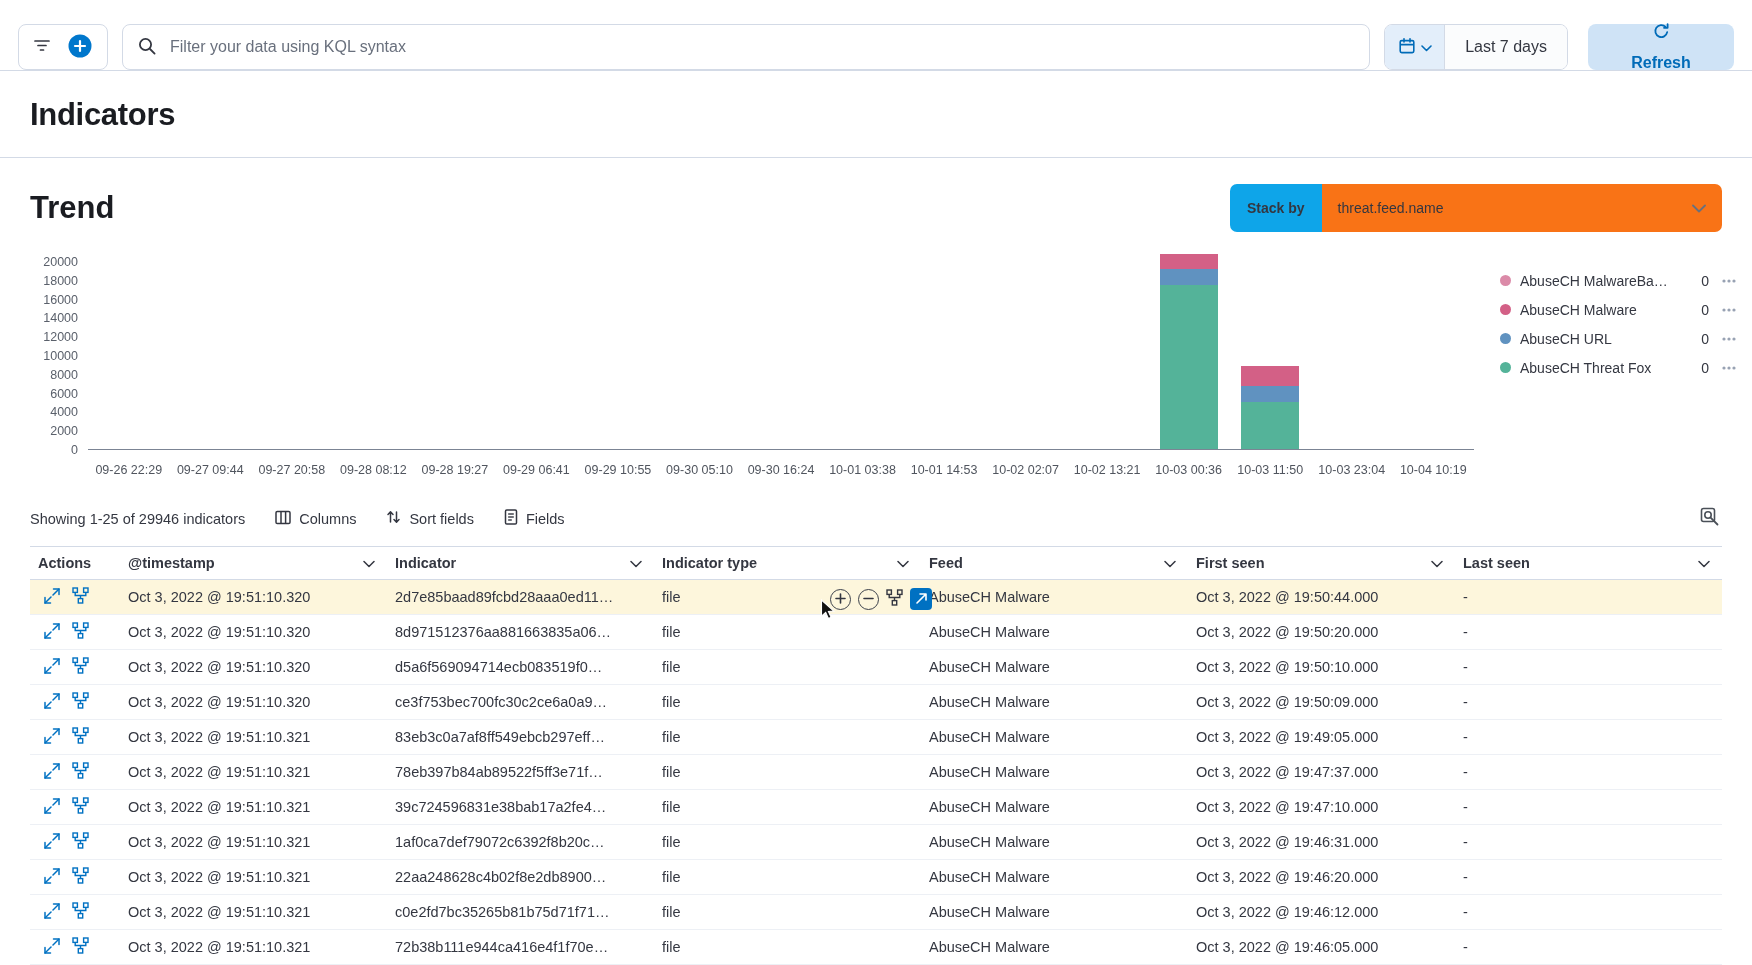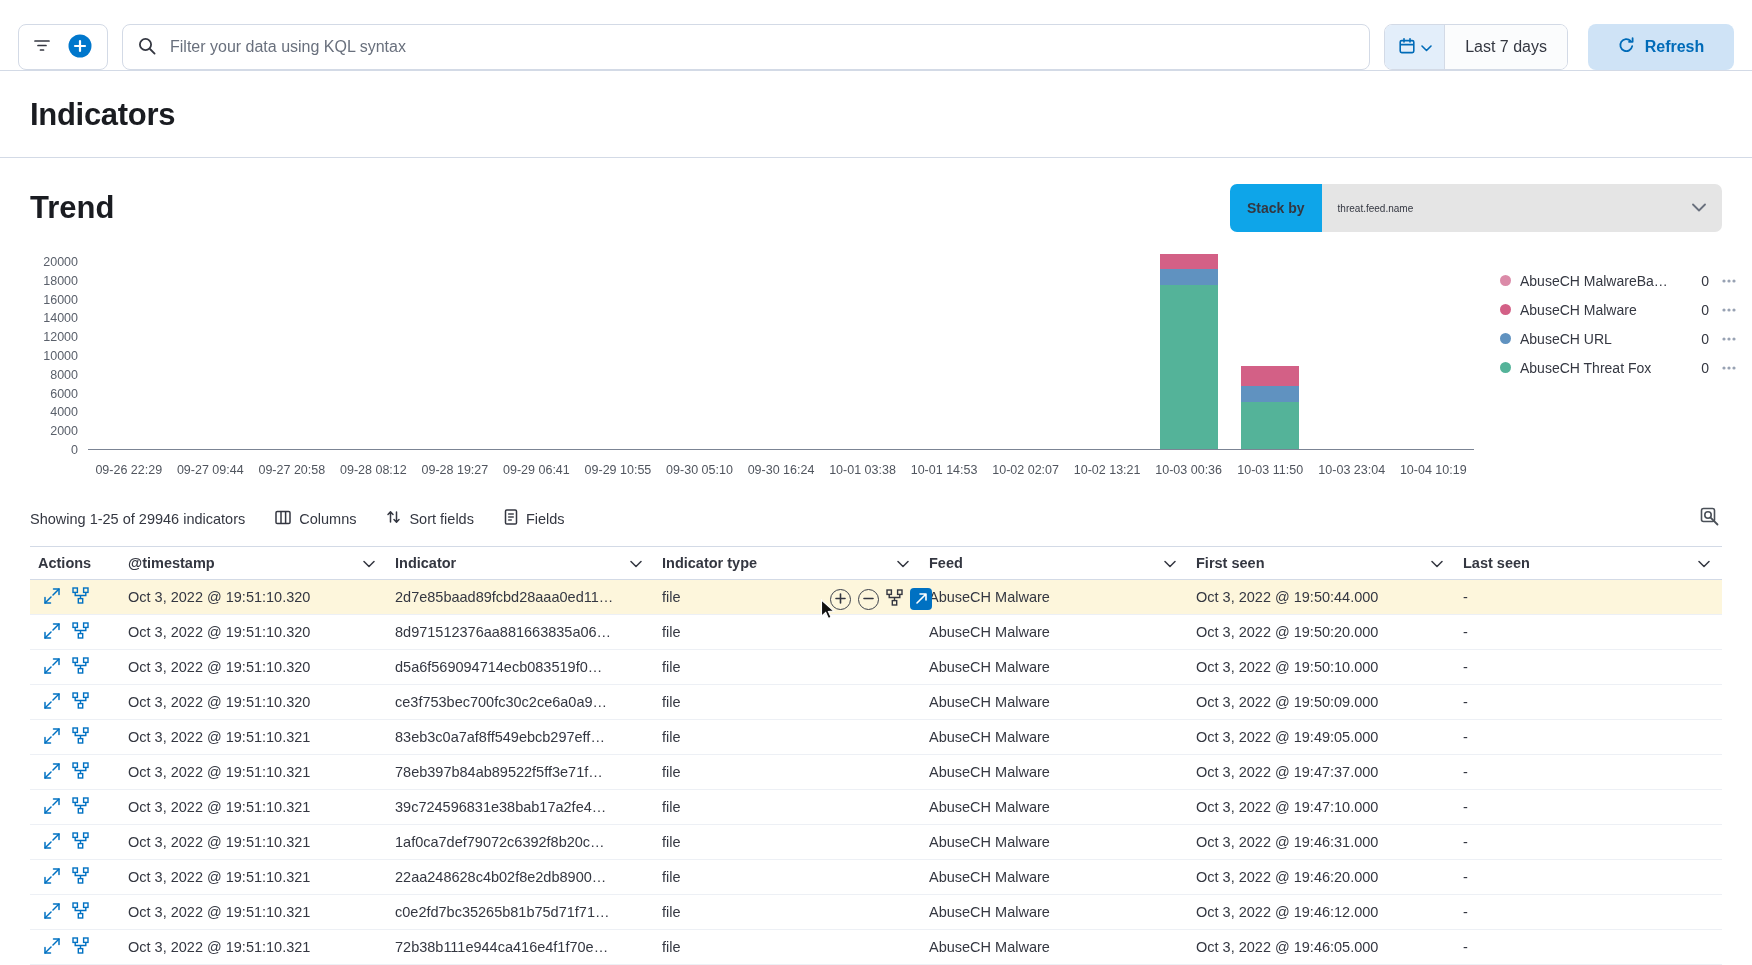--- a/index.html
+++ b/index.html
@@ -22,34 +22,34 @@
     border:1px solid #d3dae6; border-radius:8px; padding:0 15px; background:#fff; }
   .search-box input { flex:1; border:none; outline:none; font-size:16px; color:#343741; background:transparent; }
   .search-box input::placeholder { color:#69707d; }
   .date-group { display:flex; align-items:stretch; height:46px; border:1px solid #d3dae6;
     border-radius:8px; overflow:hidden; background:#fff; }
   .quick-select { width:60px; background:#e3eefa; border:none; border-right:1px solid #d3dae6;
     display:flex; align-items:center; justify-content:center; gap:5px; }
   .date-text { border:none; background:#fbfcfd; padding:0 20px; font-size:16px; color:#343741; }
   .refresh-btn { margin-left:6px; height:46px; min-width:146px; border:none; border-radius:8px;
     background:#cfe3f6; color:#006bb8; font-size:16px; font-weight:600;
-    display:flex; align-items:center; justify-content:center; gap:10px; padding:0 20px; }
+    display:flex; align-items:center; justify-content:center; gap:10px; padding:0 20px;flex-direction:column; }
 
   
   .page-head { padding:26px 30px 24px; }
   .page-head h1 { margin:0; font-size:31px; font-weight:700; color:#1a1c21; letter-spacing:-.3px; }
   .full-divider { height:1px; background:#d3dae6; }
 
   .trend-head { display:flex; justify-content:space-between; align-items:center; padding:26px 30px 0; }
   .trend-head h2 { margin:0; font-size:31px; font-weight:700; color:#1a1c21; }
   .stack-by { display:flex; align-items:stretch; height:48px; width:492px; border-radius:7px; overflow:hidden; }
   .stack-by-prepend { display:flex; align-items:center; padding:0 17px; background:#0ea5e9;
     font-weight:700; font-size:14px; color:#343741; }
   .stack-by-field { flex:1; display:flex; align-items:center; justify-content:space-between;
-    padding:0 16px; background:#e5e5e5; font-size:10px; color:#343741;text-align:right; }
+    padding:0 16px; background:#f97316; font-size:14px; color:#343741;text-align:right; }
 
   
   .chart-section { display:flex; padding:30px 16px 0 30px; }
   .chart-main { flex:1; }
   .chart-flex { display:flex; }
   .y-axis { width:58px; position:relative; height:188px; flex:none; }
   .ytick { position:absolute; right:10px; transform:translateY(50%); font-size:12.5px; color:#5a606b; }
   .plot { flex:1; position:relative; height:188px; border-bottom:1px solid #7b8494; overflow:visible; }
   .bar { position:absolute; bottom:0; width:58px; transform:translateX(-50%);
     display:flex; flex-direction:column-reverse; }

